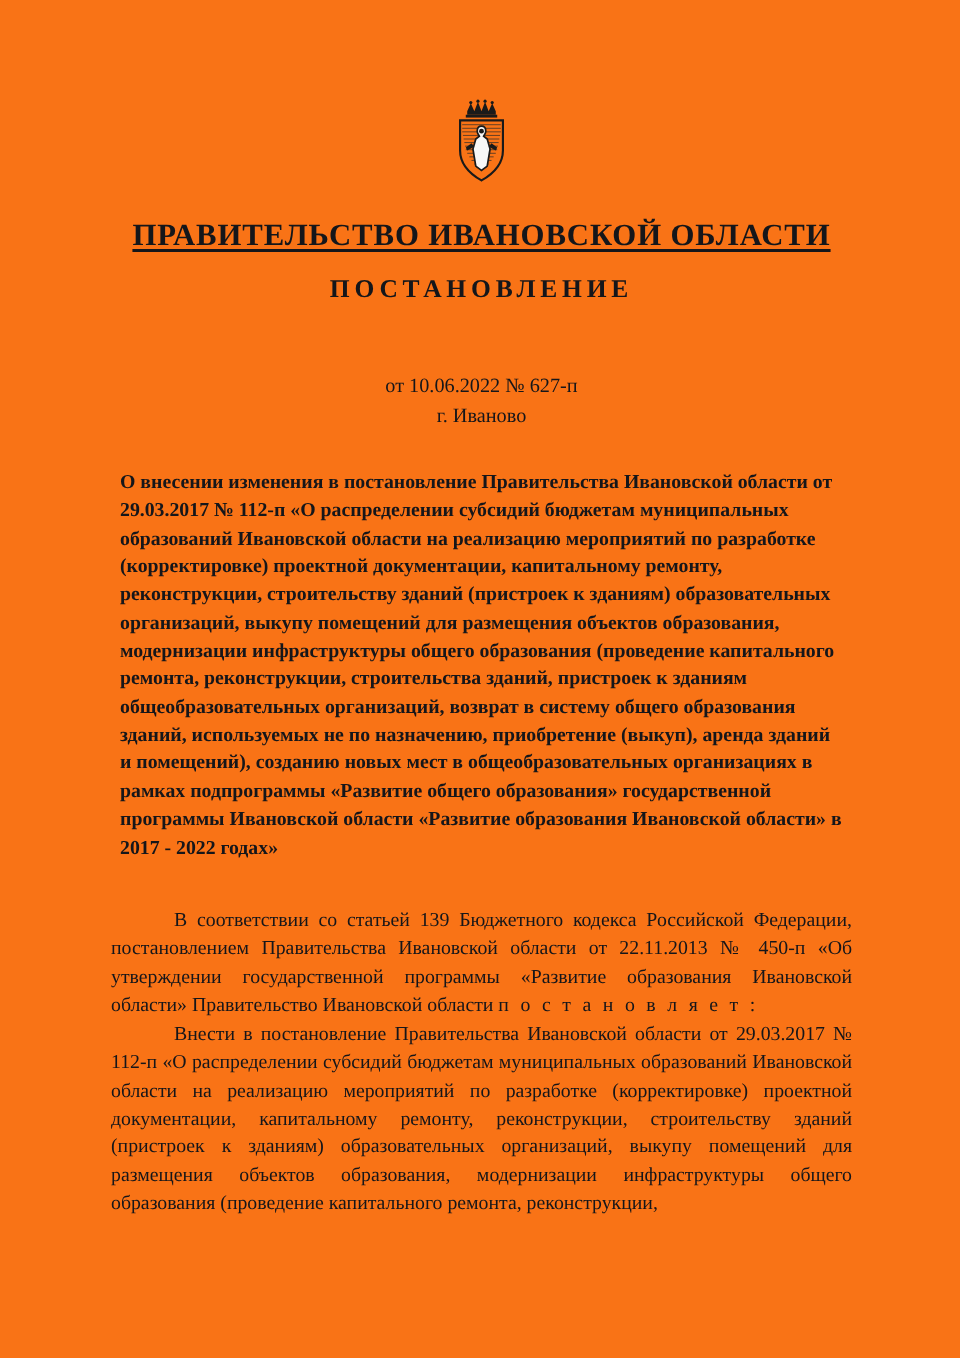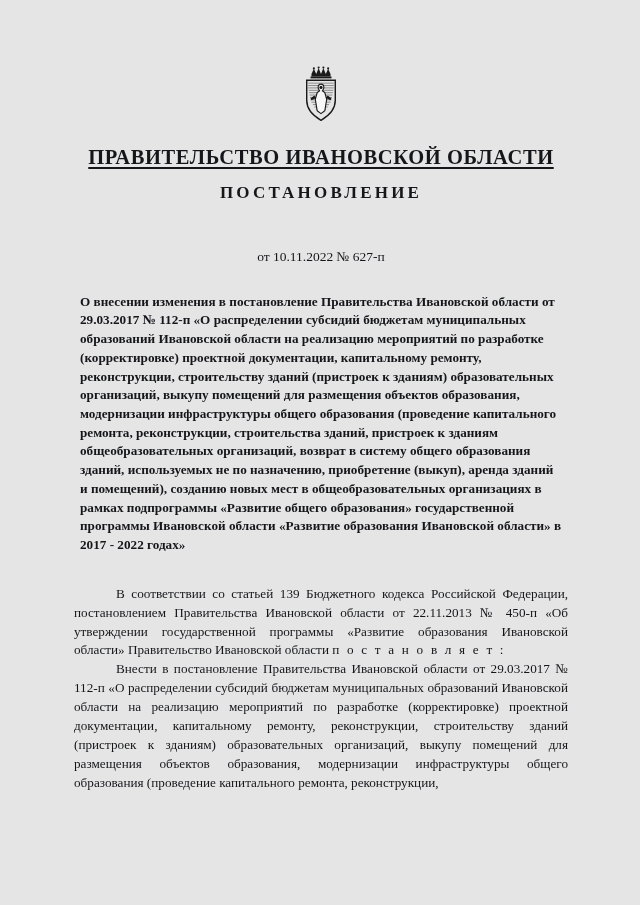--- a/index.html
+++ b/index.html
@@ -13,21 +13,21 @@
     overflow: hidden;
     font-family: "Liberation Serif", serif;
     color: #15161a;
   }
   .page {
     position: relative;
     width: 640px;
     height: 905px;
     box-sizing: border-box;
     padding: 56px 72px 40px 74px;
-    background: #e5e5e5;
+    background: #f97316;
   }
 
   
   .emblem-wrap {
     display: flex;
     justify-content: center;
     align-items: flex-start;
     height: 62px;
     margin-top: 10px;
   }
@@ -130,21 +130,22 @@
         <path d="M74 62 L82 68 L80 72 L70 67 Z" fill="#1a1a1a"></path>
         <circle cx="60" cy="45" r="3.4" fill="#1a1a1a"></circle>
       </g>
     </svg>
   </div>
 
   <div class="org-title">ПРАВИТЕЛЬСТВО ИВАНОВСКОЙ ОБЛАСТИ</div>
   <div class="doc-type">ПОСТАНОВЛЕНИЕ</div>
 
   <div class="meta">
-    <div>от 10.11.2022 № 627-п</div>
+    <div>от 10.06.2022 № 627-п</div>
+    <div>г. Иваново</div>
   </div>
 
   <div class="subject">О внесении изменения в постановление Правительства Ивановской области от 29.03.2017 № 112-п «О распределении субсидий бюджетам муниципальных образований Ивановской области на реализацию мероприятий по разработке (корректировке) проектной документации, капитальному ремонту, реконструкции, строительству зданий (пристроек к зданиям) образовательных организаций, выкупу помещений для размещения объектов образования, модернизации инфраструктуры общего образования (проведение капитального ремонта, реконструкции, строительства зданий, пристроек к зданиям общеобразовательных организаций, возврат в систему общего образования зданий, используемых не по назначению, приобретение (выкуп), аренда зданий и помещений), созданию новых мест в общеобразовательных организациях в рамках подпрограммы «Развитие общего образования» государственной программы Ивановской области «Развитие образования Ивановской области» в 2017 - 2022 годах»</div>
 
   <div class="body">
     <p><span>В соответствии со статьей 139 Бюджетного кодекса Российской Федерации, постановлением Правительства Ивановской области от 22.11.2013 № 450-п «Об утверждении государственной программы «Развитие образования Ивановской области» Правительство Ивановской области </span><span class="sp">п о с т а н о в л я е т :</span></p>
     <p>Внести в постановление Правительства Ивановской области от 29.03.2017 № 112-п «О распределении субсидий бюджетам муниципальных образований Ивановской области на реализацию мероприятий по разработке (корректировке) проектной документации, капитальному ремонту, реконструкции, строительству зданий (пристроек к зданиям) образовательных организаций, выкупу помещений для размещения объектов образования, модернизации инфраструктуры общего образования (проведение капитального ремонта, реконструкции,</p>
   </div>
 
 </div>

